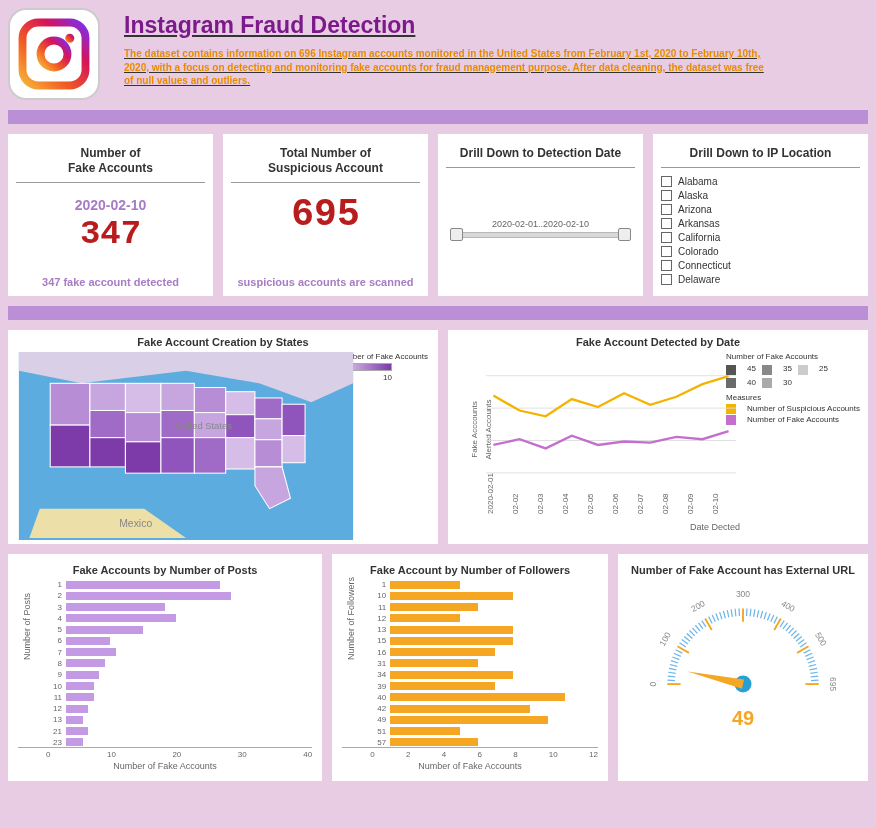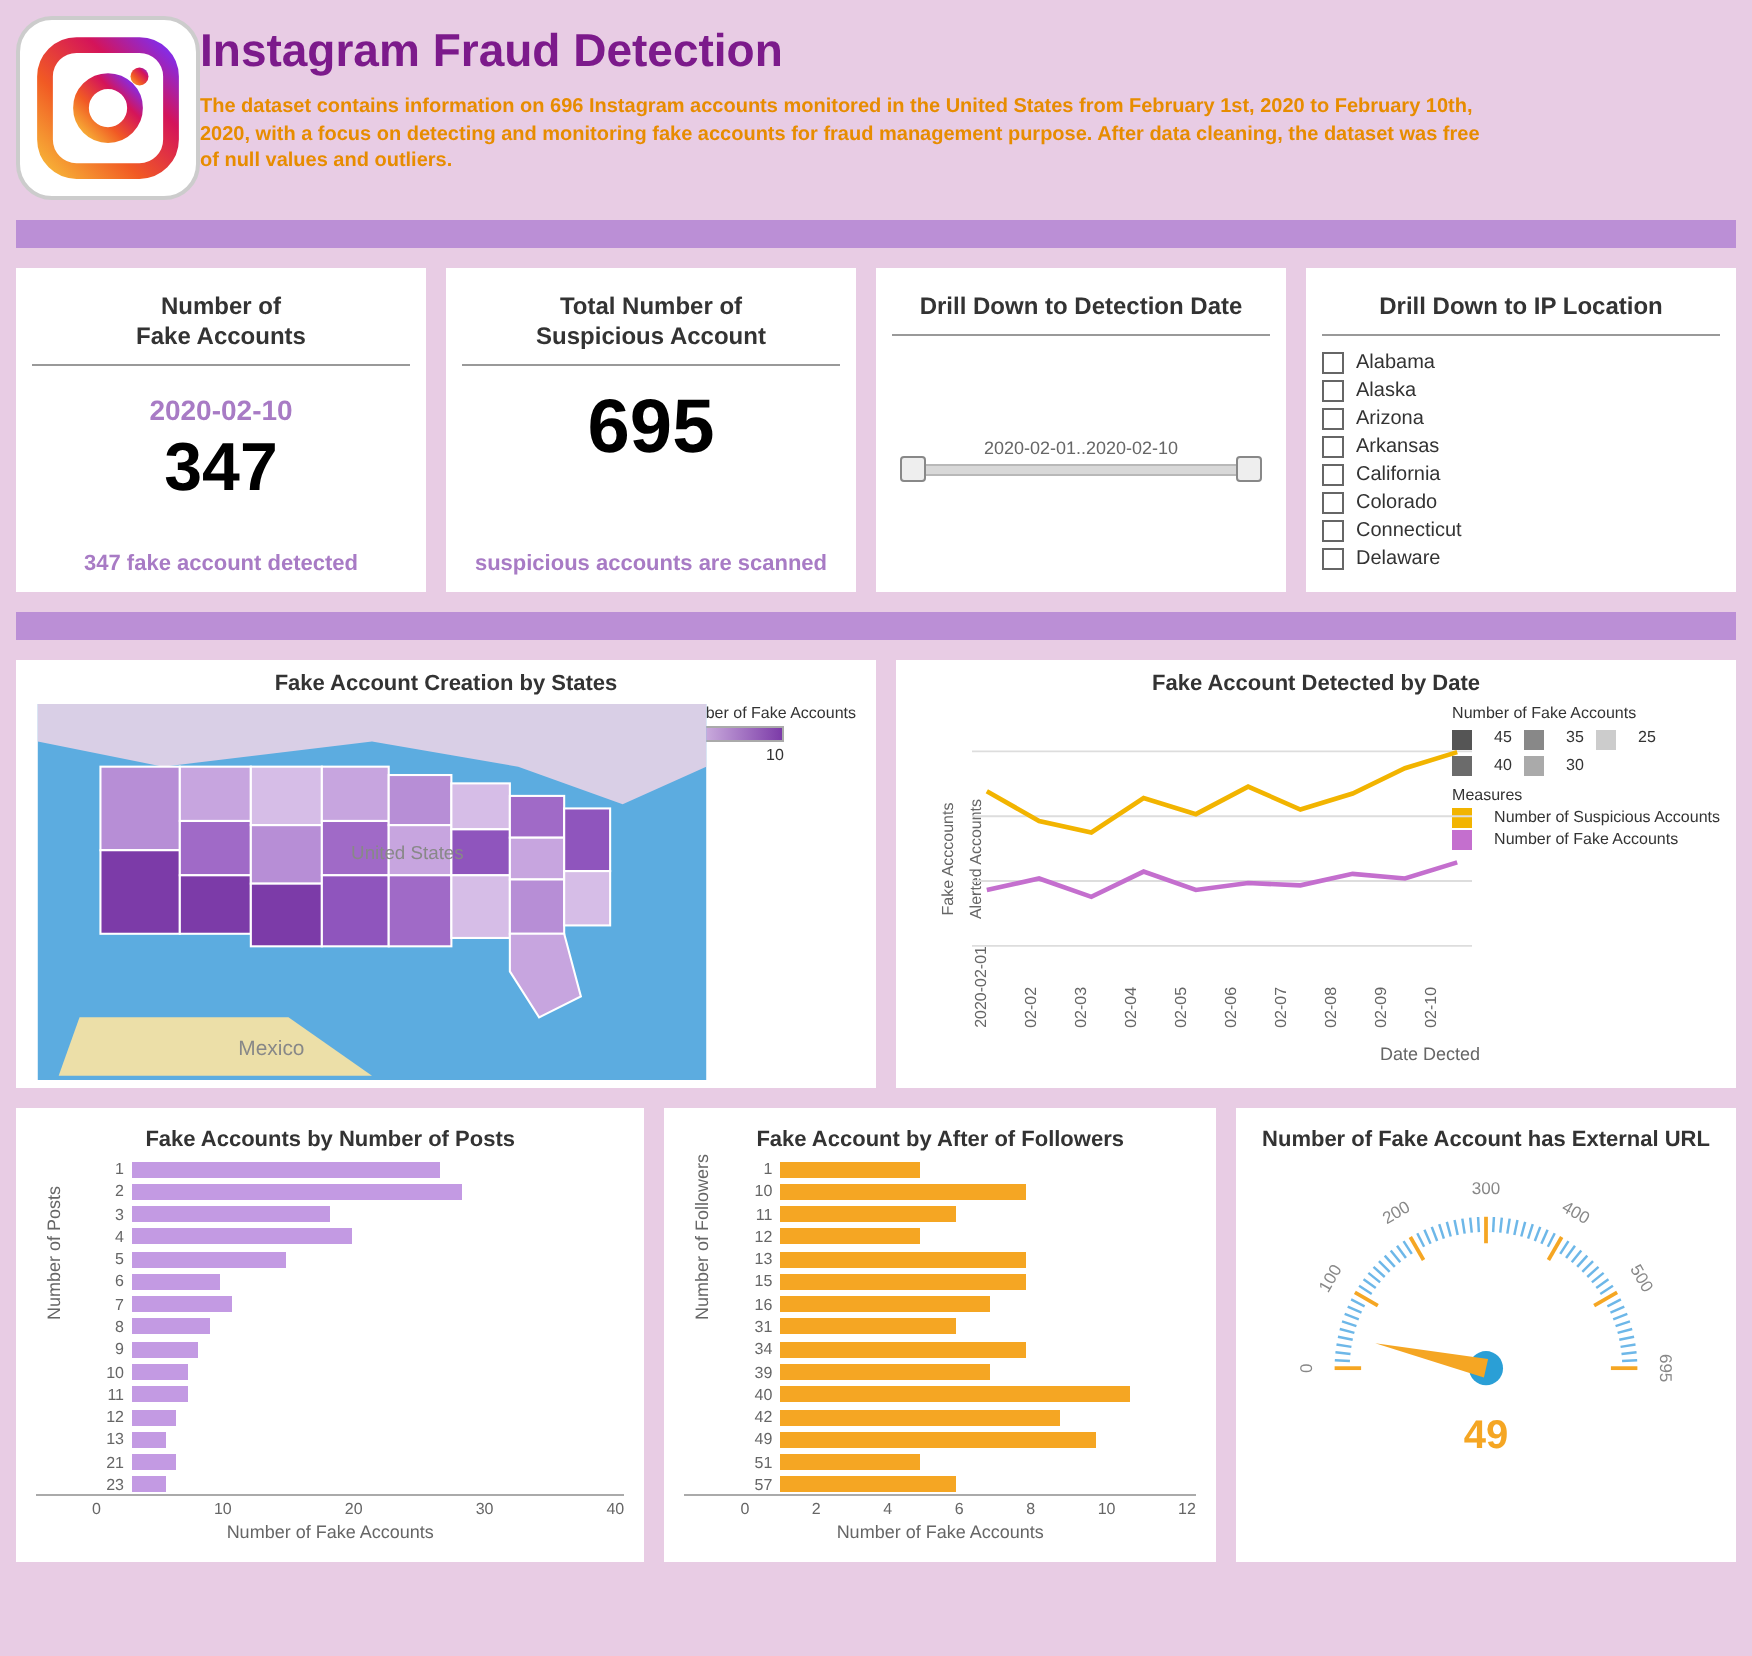--- a/index.html
+++ b/index.html
@@ -5,22 +5,23 @@
   * { box-sizing: border-box; margin: 0; padding: 0; }
   body {
     background: #e8cce4;
     font-family: Arial, Helvetica, sans-serif;
     width: 876px;
     padding: 8px;
     color: #333;
   }
   .header {
     display: flex;
-    gap: 0;
+    gap: 24px;
     margin-bottom: 10px;
+    text-decoration: underline;
   }
   .logo {
     width: 92px;
     height: 92px;
     background: white;
     border-radius: 18px;
     border: 2px solid #ccc;
     display: flex;
     align-items: center;
     justify-content: center;
@@ -73,24 +74,25 @@
     border-bottom:1px solid #999;
     margin-bottom:8px;
   }
   .kpi-date {
     color: #a87bc5;
     font-weight: bold;
     font-size: 14px;
     margin-top:6px;
   }
   .kpi-value {
-    color: #000000;
+    color: #b91c1c;
     font-weight: bold;
     font-size: 34px;
     margin: 2px 0 6px 0;
+    font-family: Liberation Mono, monospace;
   }
   .kpi-caption {
     color: #a87bc5;
     font-weight: bold;
     font-size: 11px;
     margin-top:auto;
   }
   .drill-card {
     width:205px;
     text-align:center;
@@ -531,21 +533,21 @@
           <span>10</span>
           <span>20</span>
           <span>30</span>
           <span>40</span>
         </div>
       <div class="axis-label-x">Number of Fake Accounts</div>
     </div>
   </div>
 
   <div class="card followers-card">
-    <div class="panel-title">Fake Account by After of Followers</div>
+    <div class="panel-title">Fake Account by Number of Followers</div>
     <div style="position:relative;">
       <span style="position:absolute;left:4px;top:80px;transform:rotate(-90deg);transform-origin:left top;font-size:9px;color:#666;">Number of Followers</span>
       <div class="barchart" id="followers-bars">
           <div class="barrow">
             <span class="cat">1</span>
             <span class="bar bar-orange" style="width:70px"></span>
           </div>
           <div class="barrow">
             <span class="cat">10</span>
             <span class="bar bar-orange" style="width:122.50000000000001px"></span>

